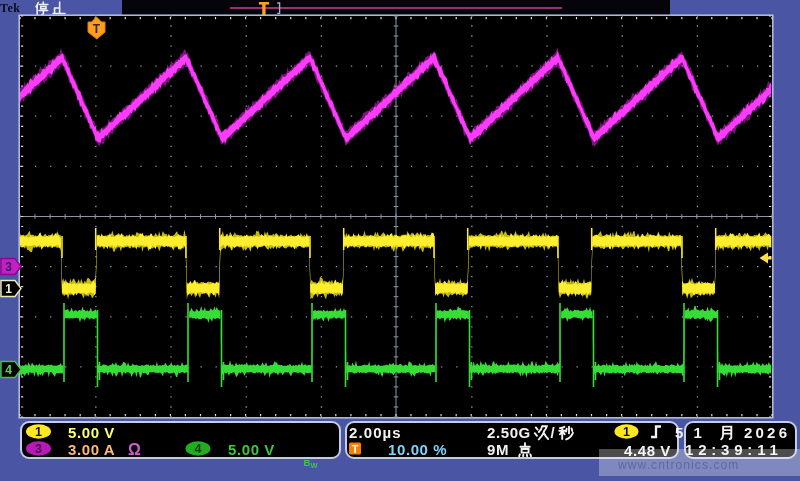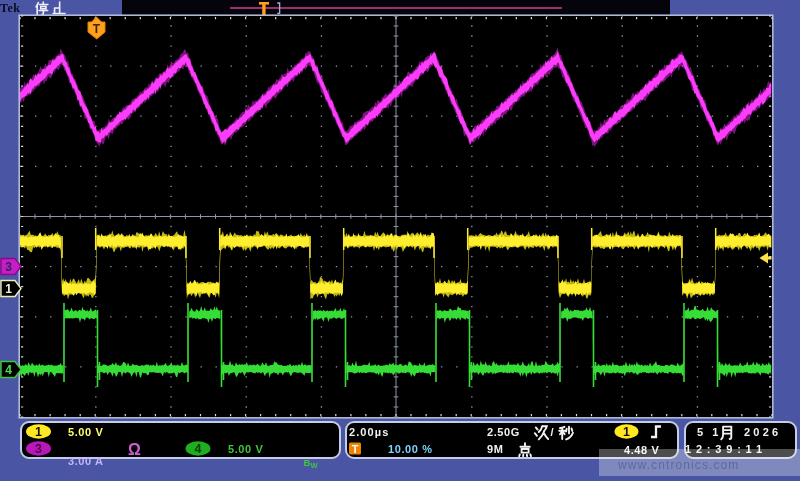--- a/index.html
+++ b/index.html
@@ -1,16 +1,16 @@
 <!DOCTYPE html>
 <html><head><meta charset="utf-8"><style>
 *{margin:0;padding:0;box-sizing:border-box}
 body{width:800px;height:481px;background:#4a56a3;position:relative;overflow:hidden;font-family:"Liberation Sans",sans-serif}
 .abs{position:absolute}
-.t{position:absolute;font-weight:bold;font-size:11px;color:#f2f2f2;white-space:pre;line-height:15px;letter-spacing:0.6px}
+.t{position:absolute;font-weight:bold;font-size:15px;color:#f2f2f2;white-space:pre;line-height:15px;letter-spacing:0.6px}
 .box{position:absolute;top:421px;height:38px;background:#000;border:2px solid #c4cce6;border-radius:9px}
 </style></head><body>
 <div class="abs" style="left:122px;top:0;width:548px;height:15px;background:#04040a"></div>
 <div class="abs" style="left:230px;top:7px;width:332px;height:1.6px;background:#9b3070"></div>
 <div class="abs" style="left:0;top:1px;font-family:'Liberation Serif',serif;font-weight:bold;font-size:12px;color:#0b0b22;letter-spacing:0.5px">Tek</div>
 <svg style="position:absolute;left:34px;top:0.5px" width="15" height="15" viewBox="0 0 16 16">
     <path d="M4.6 1.6 2.2 6.2M3.4 4.4V14.4M9.9 1V2.9M5.6 3.7H14.8M7.2 5.9H12.8V8.3H7.2ZM5.4 10.2H14.6M10 10.2V13.2C10 14.2 9.6 14.4 8.4 14.4" stroke="#eef0f8" stroke-width="1.7" fill="none" stroke-linecap="round"></path>
   </svg>
 <svg style="position:absolute;left:51px;top:0.5px" width="15" height="15" viewBox="0 0 16 16">
     <path d="M9.2 1.2V13.3M2.2 13.3H15M3.8 7.4V13.3M3.8 7.4H9.2" stroke="#eef0f8" stroke-width="1.7" fill="none" stroke-linecap="round"></path>
@@ -53,38 +53,38 @@
  <ellipse cx="626.5" cy="431.5" rx="12" ry="7.2" fill="#ffe822"></ellipse>
  <text x="38.5" y="432" font-size="12.5" font-weight="bold" fill="#101010" text-anchor="middle" dominant-baseline="central" font-family="Liberation Sans,sans-serif">1</text>
  <text x="38.5" y="449" font-size="12.5" font-weight="bold" fill="#4d004d" text-anchor="middle" dominant-baseline="central" font-family="Liberation Sans,sans-serif">3</text>
  <text x="198" y="449" font-size="12.5" font-weight="bold" fill="#003c00" text-anchor="middle" dominant-baseline="central" font-family="Liberation Sans,sans-serif">4</text>
  <text x="626.5" y="432" font-size="12.5" font-weight="bold" fill="#101010" text-anchor="middle" dominant-baseline="central" font-family="Liberation Sans,sans-serif">1</text>
  <rect x="349" y="442.5" width="12" height="12" rx="1.5" fill="#ef8200"></rect>
  <text x="355" y="449" font-size="11" font-weight="bold" fill="#fff" text-anchor="middle" dominant-baseline="central" font-family="Liberation Sans,sans-serif">T</text>
  <path d="M651 437h5v-10.5h5" stroke="#f2f2f2" stroke-width="2.3" fill="none"></path>
 </svg>
 <div class="t" style="left:68px;top:425px;color:#ffff70">5.00 V</div>
-<div class="t" style="left:68px;top:454px;color:#c4b5fd">3.00 A</div>
+<div class="t" style="left:68px;top:442px;color:#fdba74">3.00 A</div>
 <div class="t" style="left:128px;top:441.5px;color:#cf5fcf;font-size:16px">Ω</div>
 <div class="t" style="left:228px;top:442px;color:#3fc63f">5.00 V</div>
 <div class="t" style="left:303.5px;top:455px;color:#3fc63f;font-size:9.5px;letter-spacing:0">B<span style="font-size:7.5px;vertical-align:-2px">W</span></div>
 <div class="t" style="left:349px;top:425px;letter-spacing:1.1px">2.00µs</div>
 <div class="t" style="left:388px;top:442px;color:#7dd3fc">10.00 %</div>
 <div class="t" style="left:487px;top:425px">2.50G</div>
 <svg style="position:absolute;left:533px;top:424.5px" width="16" height="16" viewBox="0 0 16 16">
     <path d="M2.8 2.4 4.6 4.6M1.8 8.2 4 10.8M9.2 1.2C8.8 3.6 7.4 5.6 5.8 7M9.4 1.2H13.8C13.2 3.4 12.2 5 11 6.2M11.2 6.2C10 9.6 8.2 12.2 5.8 14.4M10.6 7.8C11.9 10.2 13.4 12.4 15.2 14" stroke="#f2f2f2" stroke-width="1.9" fill="none" stroke-linecap="round"></path>
   </svg>
 <div class="t" style="left:550.5px;top:425px">/</div>
 <svg style="position:absolute;left:557.5px;top:424.5px" width="16" height="16" viewBox="0 0 16 16">
     <path d="M1.8 3.1C3.4 2.8 5 2.4 6.4 1.8M1.2 5.7H7.3M4.2 3.1V14M4.2 6.2 2 9.2M4.2 6.2 6.6 9.2M11 1.6V8.4M8.7 3.8 8.1 6.6M13.5 3.4 14.3 6M14.9 7.8C13.7 10.8 11.2 13.2 8.2 14.4" stroke="#f2f2f2" stroke-width="1.9" fill="none" stroke-linecap="round"></path>
   </svg>
 <div class="t" style="left:487px;top:442px">9M</div>
 <svg style="position:absolute;left:516.5px;top:441.5px" width="16" height="16" viewBox="0 0 16 16">
     <path d="M8 1.2V4.8M3.4 4.8H12.8M4.6 7H11.6V10.6H4.6ZM2.8 12.4 2.2 14.2M6.3 12.6 6.1 14.2M9.9 12.6 10.1 14.2M13.4 12.4 14 14.2" stroke="#f2f2f2" stroke-width="1.9" fill="none" stroke-linecap="round"></path>
   </svg>
 <div class="t" style="left:624px;top:443px">4.48 V</div>
-<div class="t" style="left:697px;top:425px;letter-spacing:3px">5 1</div>
+<div class="t" style="left:675px;top:425px;letter-spacing:3px">5 1</div>
 <svg style="position:absolute;left:719px;top:424.5px" width="16" height="16" viewBox="0 0 16 16">
     <path d="M4.1 1.6H12.3V12.3C12.3 13.5 11.9 14 10.7 14M4.1 1.6V9.8C4.1 11.7 3.5 13 2.2 14.3M4.7 5.1H11.9M4.7 8.6H11.9" stroke="#f2f2f2" stroke-width="1.9" fill="none" stroke-linecap="round"></path>
   </svg>
 <div class="t" style="left:744px;top:425px;letter-spacing:3.2px">2026</div>
 <div class="t" style="left:685px;top:442px;letter-spacing:4.8px">12:39:11</div>
 <div class="abs" style="left:599px;top:449px;width:201px;height:27px;background:rgba(255,255,255,0.3)"></div>
 <div class="abs" style="left:618px;top:457.5px;font-size:12px;color:#5d6a99;letter-spacing:1.1px">www.cntronics.com</div>
 </body></html>

